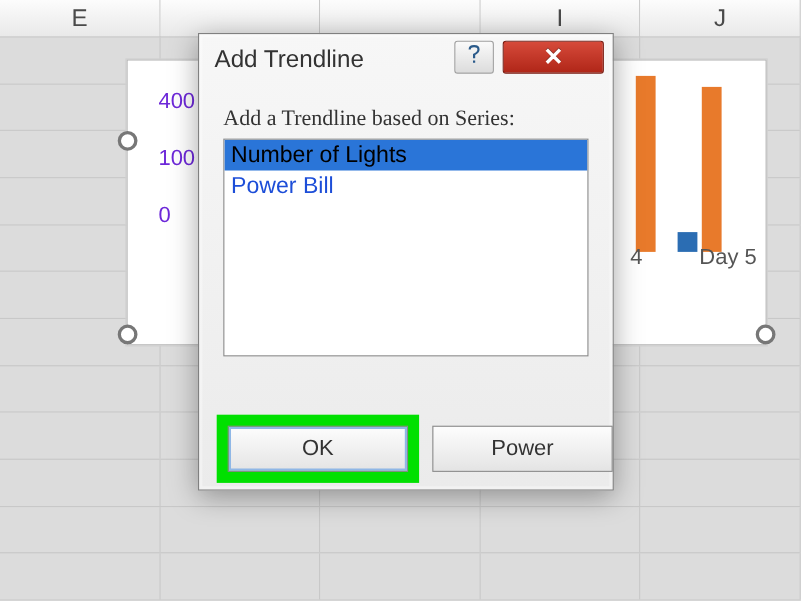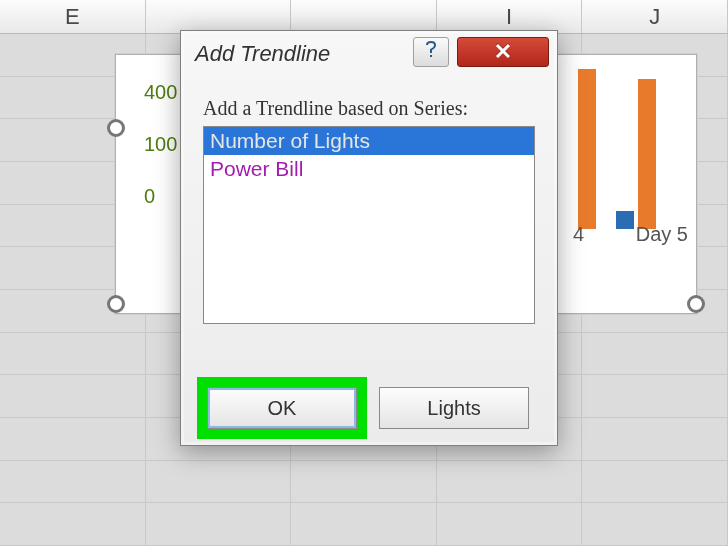--- a/index.html
+++ b/index.html
@@ -10,44 +10,44 @@
   .grid { position: absolute; inset: 0; }
   .col-headers { display: flex; height: 34px; background: #f0f0f0; border-bottom: 1px solid #b8b8b8; }
   .col-header { flex: 1; text-align: center; line-height: 34px; font-size: 22px; color: #4a4a4a; border-right: 1px solid #c8c8c8; background: linear-gradient(#fcfcfc,#e9e9e9); }
   .rows { position: absolute; top: 34px; left: 0; right: 0; bottom: 0; display: flex; flex-direction: column; }
   .row { flex: 1; border-bottom: 1px solid #c8c8c8; display: flex; }
   .cell { flex: 1; border-right: 1px solid #c8c8c8; }
 
   
   .chart-frame { position: absolute; left: 115px; top: 54px; width: 582px; height: 260px; background: #ffffff; border: 1px solid #b0b0b0; }
   .chart-frame::before { content:""; position:absolute; inset: -2px; border: 1px solid #d0d0d0; }
-  .axis-label { position: absolute; left: 28px; font-size: 20px; color: #4d7c0f; }
+  .axis-label { position: absolute; left: 28px; font-size: 20px; color: #6d28d9; }
   .chart-handle { position: absolute; width: 18px; height: 18px; background: #fff; border: 3px solid #777; border-radius: 50%; }
 
   .bars-area { position: absolute; right: 10px; top: 4px; width: 130px; height: 170px; }
   .bar-blue { position:absolute; bottom:0; left: 60px; width: 18px; background:#2b6db3; }
   .bar-orange { position:absolute; bottom:0; left: 82px; width: 18px; background:#e87a2b; }
   .cat-label { position:absolute; font-size: 20px; color:#555; }
 
   
   .dialog { position: absolute; left: 180px; top: 30px; width: 378px; height: 416px; background: linear-gradient(#f7f7f7,#ebebeb); border: 1px solid #808080; box-shadow: 0 0 0 3px rgba(255,255,255,0.35) inset, 0 6px 24px rgba(0,0,0,0.35); }
   .titlebar { position: relative; height: 48px; padding: 10px 14px; }
-  .title { font-size: 22px; color: #333; font-style: italic; }
+  .title { font-size: 22px; color: #333; }
   .help-btn { position:absolute; top:6px; right:108px; width:36px; height:30px; background: linear-gradient(#fafafa,#dcdcdc); border:1px solid #a0a0a0; border-radius:3px; display:flex; align-items:center; justify-content:center; }
   .help-btn svg { width:16px; height:20px; }
   .close-btn { position:absolute; top:6px; right:8px; width:92px; height:30px; background: linear-gradient(#d64a3a,#b02618); border:1px solid #7a1a10; border-radius:3px; display:flex; align-items:center; justify-content:center; }
   .close-x { color:#fff; font-size:22px; font-weight:bold; text-shadow:0 -1px 0 rgba(0,0,0,0.4); font-family: Arial, sans-serif; }
   .instruction { margin: 18px 22px 6px; font-size: 20px; color:#333;font-family:Liberation Serif, serif; }
   .listbox { margin: 0 22px; height: 198px; background:#fff; border:1px solid #888; overflow:hidden; }
-  .list-item { padding: 2px 6px; font-size: 21px; color:#a21caf; white-space: nowrap; }
-  .list-item.selected { background:#2a75d8; color:#e5e5e5; }
+  .list-item { padding: 2px 6px; font-size: 21px; color:#1d4ed8; white-space: nowrap; }
+  .list-item.selected { background:#2a75d8; color:#000000; }
   .button-row { position:absolute; left:0; right:0; bottom: 16px; display:flex; gap: 22px; padding: 0 26px; }
   .btn-wrap { position: relative; }
   .ok-highlight { position:absolute; inset:-10px; background:#00e000; }
-  .btn { position:relative; width: 150px; height: 42px; background: linear-gradient(#fdfdfd,#e4e4e4); border:1px solid #8a8a8a; font-size: 20px; color:#333; display:flex; align-items:center; justify-content:center; cursor:pointer; }
+  .btn { position:relative; width: 164px; height: 42px; background: linear-gradient(#fdfdfd,#e4e4e4); border:1px solid #8a8a8a; font-size: 20px; color:#333; display:flex; align-items:center; justify-content:center; cursor:pointer; }
   .btn.ok { box-shadow: 0 0 0 2px #8fb7e6 inset; }
 
   
 </style>
 </head>
 <body>
 
 <div class="grid">
   <div class="col-headers">
     <div class="col-header">E</div>
@@ -183,16 +183,16 @@
     <div class="list-item selected">Number of Lights</div>
     <div class="list-item">Power Bill</div>
   </div>
 
   <div class="button-row">
     <div class="btn-wrap">
       <div class="ok-highlight"></div>
       <div class="btn ok">OK</div>
     </div>
     <div class="btn-wrap">
-      <div class="btn">Lights</div>
+      <div class="btn">Power</div>
     </div>
   </div>
 </div>
 
 </body></html>

